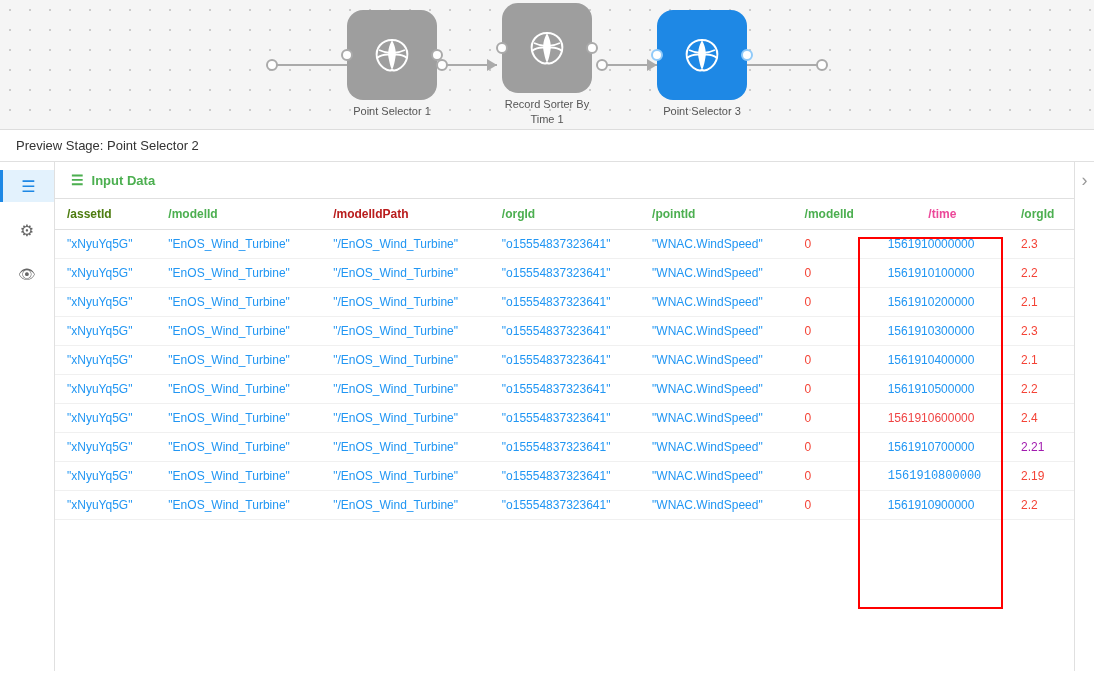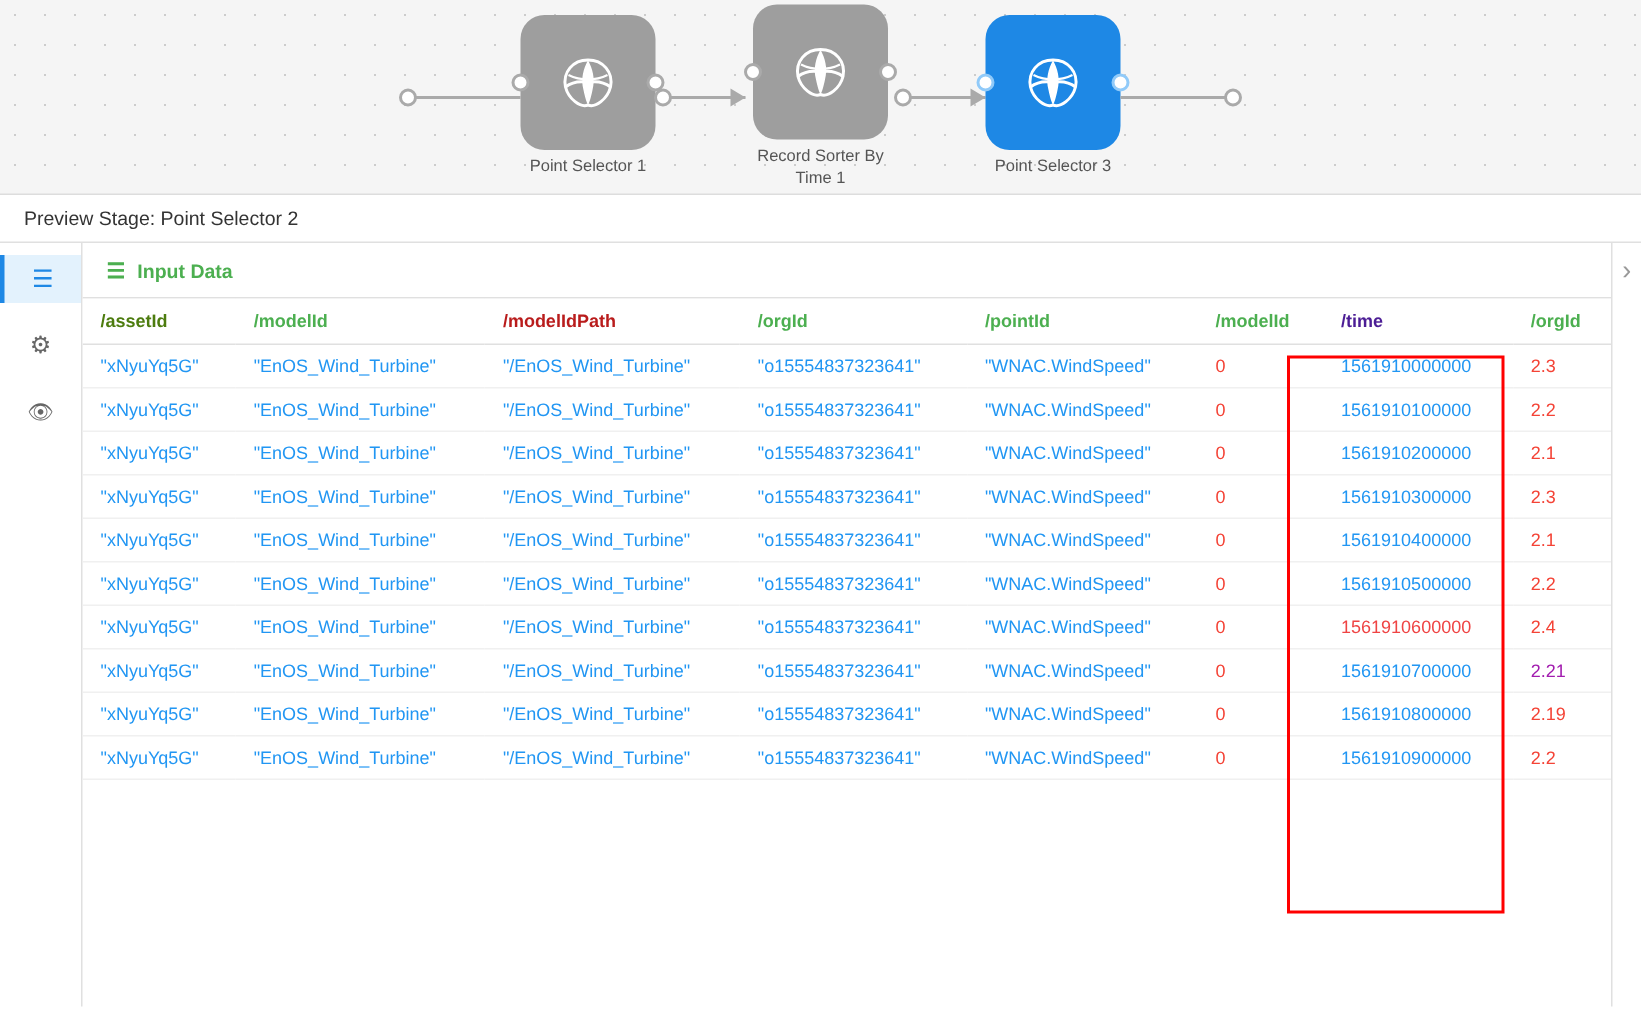--- a/index.html
+++ b/index.html
@@ -297,21 +297,21 @@
 
       <table>
         <thead>
           <tr>
             <th style="color:#4d7c0f;">/assetId</th>
             <th style="color:#4caf50;">/modelId</th>
             <th style="color:#b91c1c;">/modelIdPath</th>
             <th style="color:#4caf50;">/orgId</th>
             <th style="color:#4caf50;margin-top:20px;">/pointId</th>
             <th style="color:#4caf50;">/modelId</th>
-            <th style="color:#4c1d95;">/time</th>
+            <th style="color:#ec4899;text-align:center;">/time</th>
             <th style="color:#4caf50;">/orgId</th>
           </tr>
         </thead>
         <tbody id="table-body">
         <tr>
               <td class="cell-string" style="color: rgb(33, 150, 243);">"xNyuYq5G"</td>
               <td class="cell-string" style="color: rgb(33, 150, 243);">"EnOS_Wind_Turbine"</td>
               <td class="cell-string" style="color: rgb(33, 150, 243);">"/EnOS_Wind_Turbine"</td>
               <td class="cell-string" style="color: rgb(33, 150, 243);">"o15554837323641"</td>
               <td class="cell-string" style="color: rgb(33, 150, 243);">"WNAC.WindSpeed"</td>
@@ -389,21 +389,21 @@
               <td class="cell-blue" style="color: rgb(33, 150, 243);">1561910700000</td>
               <td class="cell-number" style="color: #a21caf;">2.21</td>
             </tr>
             <tr>
               <td class="cell-string" style="color: rgb(33, 150, 243);">"xNyuYq5G"</td>
               <td class="cell-string" style="color: rgb(33, 150, 243);">"EnOS_Wind_Turbine"</td>
               <td class="cell-string" style="color: rgb(33, 150, 243);">"/EnOS_Wind_Turbine"</td>
               <td class="cell-string" style="color: rgb(33, 150, 243);">"o15554837323641"</td>
               <td class="cell-string" style="color: rgb(33, 150, 243);">"WNAC.WindSpeed"</td>
               <td class="cell-number" style="color: rgb(244, 67, 54);">0</td>
-              <td class="cell-blue" style="color: rgb(33, 150, 243);">1561910800000</td>
+              <td class="cell-blue" style="color: rgb(33, 150, 243); font-family: Liberation Mono, monospace;">1561910800000</td>
               <td class="cell-number" style="color: rgb(244, 67, 54);">2.19</td>
             </tr>
             <tr>
               <td class="cell-string" style="color: rgb(33, 150, 243);">"xNyuYq5G"</td>
               <td class="cell-string" style="color: rgb(33, 150, 243);">"EnOS_Wind_Turbine"</td>
               <td class="cell-string" style="color: rgb(33, 150, 243);">"/EnOS_Wind_Turbine"</td>
               <td class="cell-string" style="color: rgb(33, 150, 243);">"o15554837323641"</td>
               <td class="cell-string" style="color: rgb(33, 150, 243);">"WNAC.WindSpeed"</td>
               <td class="cell-number" style="color: rgb(244, 67, 54);">0</td>
               <td class="cell-blue" style="color: rgb(33, 150, 243);">1561910900000</td>

